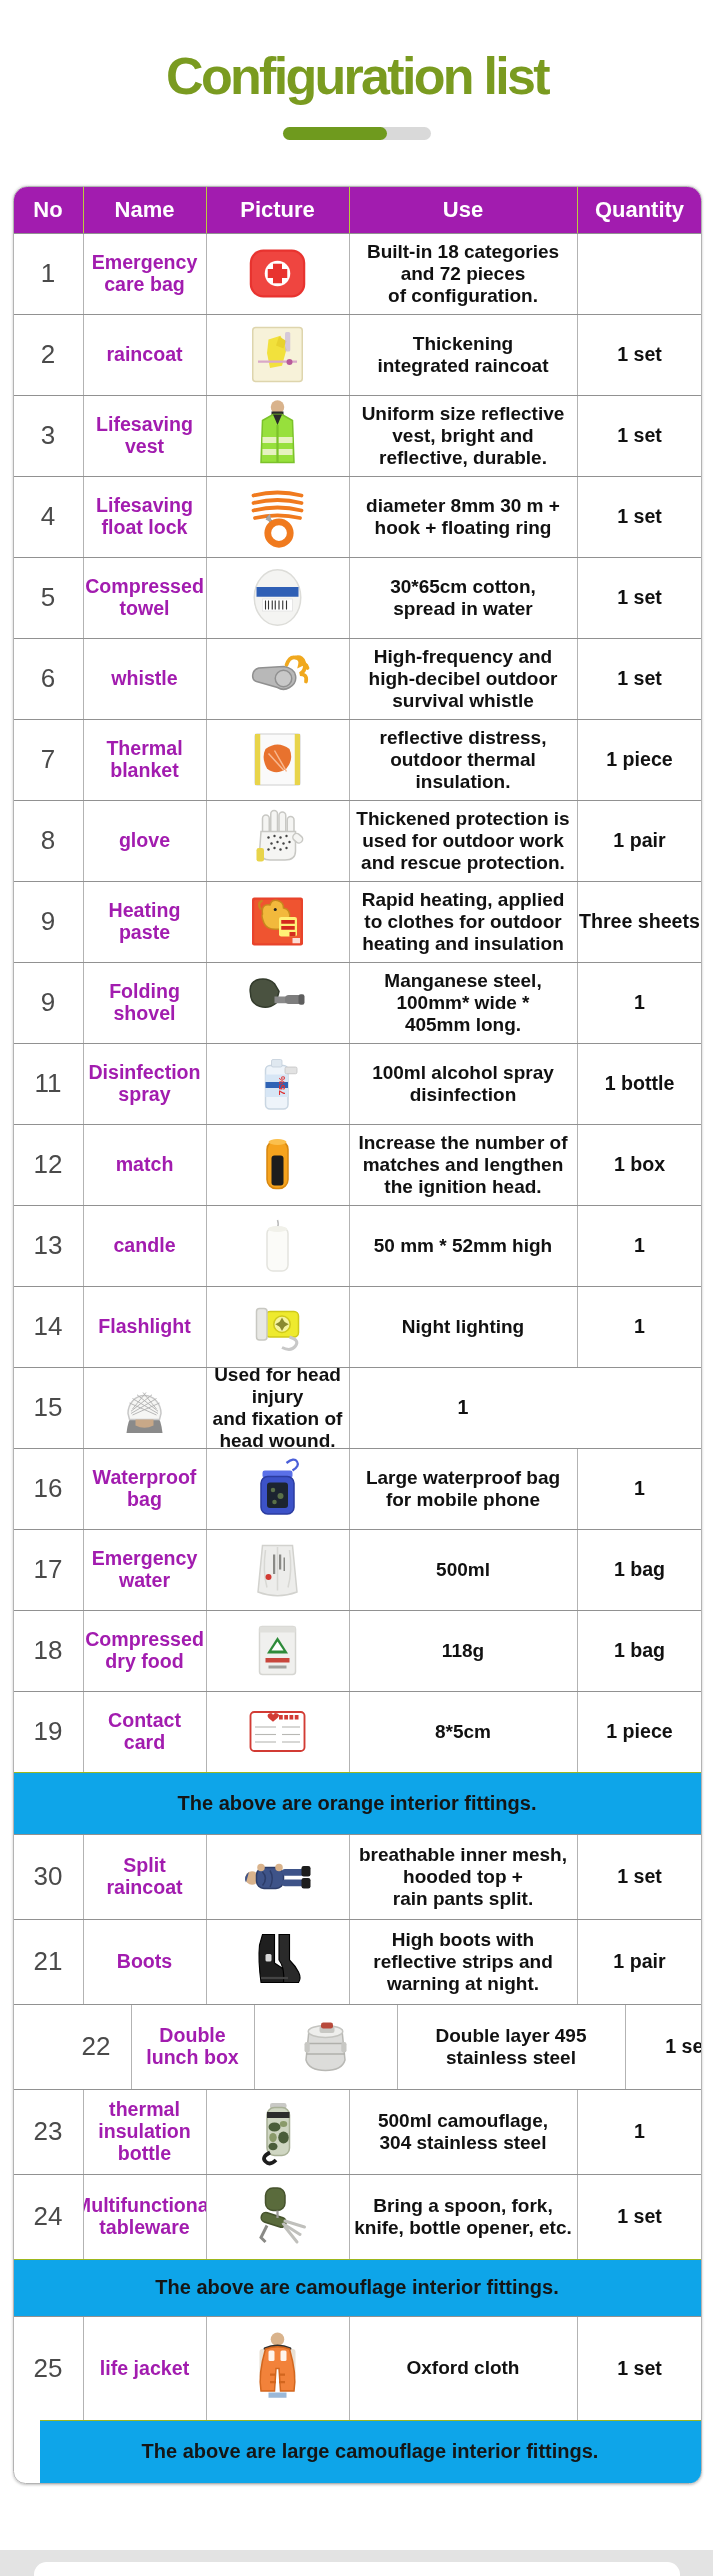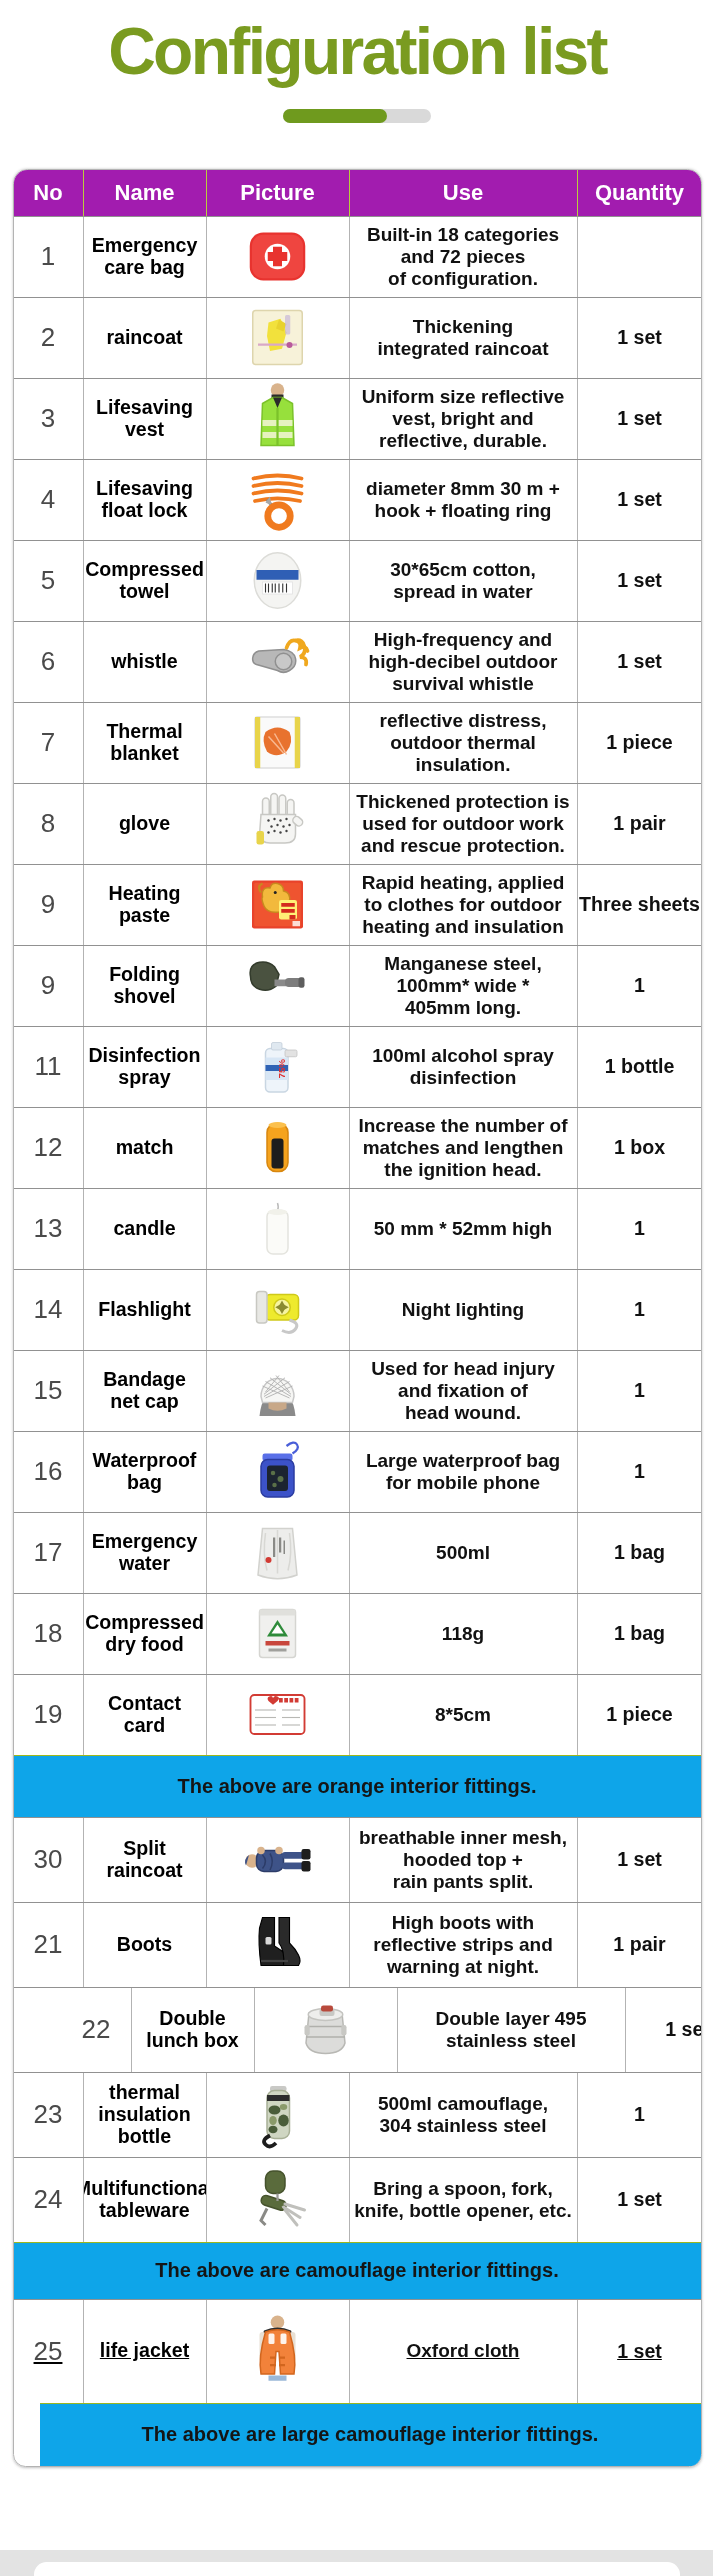--- a/index.html
+++ b/index.html
@@ -1,33 +1,33 @@
 <!DOCTYPE html>
 <html style="font-size:14.3px"><head>
 <meta charset="utf-8">
 <style>
   html,body{margin:0;padding:0;background:#fff}
   .page{width:714px;height:2576px;position:relative;overflow:hidden;background:#fff;
         font-family:"Liberation Sans","DejaVu Sans",sans-serif;}
-  .title{margin:0;padding-top:17px;text-align:center;font-size:66px;font-weight:bold;
+  .title{margin:10px;padding-top:39px;text-align:center;font-size:52px;font-weight:bold;
          color:#7a9b20;letter-spacing:-2.7px;line-height:1.05;}
   .divider{position:relative;width:148px;height:13.4px;margin:23px auto 0;background:#d9d9d9;border-radius:8px;}
   .divider-green{position:absolute;left:0;top:0;width:104px;height:13.4px;background:#6f9a1e;border-radius:8px;}
   .table{width:687px;margin:46px auto 0;border:0.9px solid #b3b3b3;border-radius:14.3px 14.3px 12.5px 12.5px;
          overflow:hidden;box-shadow:0 0.9px 2.7px rgba(0,0,0,.25);}
   .header{display:grid;grid-template-columns:69px 123px 143px 228px 125px;background:#a21caf;height:46px;}
   .hcell{display:flex;align-items:center;justify-content:center;color:#fff;font-size:22px;font-weight:bold;}
   .hcell+.hcell{border-left:0.9px solid #b9cc3e;}
   .row{display:grid;grid-template-columns:69px 123px 143px 228px 125px;height:80px;border-top:0.9px solid #919191;background:#fff;}
-  .row-tall{height:103px;text-decoration:underline;}
+  .row-tall{height:103px;}
   .cell{display:flex;align-items:center;justify-content:center;text-align:center;height:100%;
         white-space:pre-line;overflow:hidden;}
   .cell+.cell{border-left:0.9px solid #b3b3b3;}
   .c-no{font-size:26px;color:#4a4a4a;font-weight:400;}
-  .c-name{font-size:19.6px;font-weight:bold;color:#000000;line-height:1.12;padding:0 1.8px;}
+  .c-name{font-size:19.6px;font-weight:bold;color:#a21caf;line-height:1.12;padding:0 1.8px;}
   .c-use{font-size:19px;font-weight:bold;color:#111;line-height:1.16;padding:0 1.8px;}
   .c-quantity{font-size:19.6px;font-weight:bold;color:#111;}
   .pic{display:flex;align-items:center;justify-content:center;}
   .pic svg{width:75px;height:75px;display:block;}
   .banner{height:61px;display:flex;align-items:center;justify-content:center;background:#0ea5e9;
           border-top:0.9px solid #9cb71e;font-size:20px;font-weight:bold;color:#151515;}
   .banner-2{height:56px;}
   .banner-last{height:62px;margin-left:26px;}
   .bottom-band{position:absolute;bottom:0;left:0;width:714px;height:26px;background:#e3e3e3;}
   .bottom-card{margin:11.6px 34px 0;height:14.3px;background:#fff;border-radius:12.5px 12.5px 0 0;}
@@ -289,22 +289,20 @@
                 <circle cx="56" cy="47" r="11" fill="#f6f4a0" stroke="#cfc91a" stroke-width="2"></circle>
                 <path d="M56 38l5 9-5 9-5-9z" fill="#8a8a30"></path>
                 <path d="M47 47l9-5 9 5-9 5z" fill="#8a8a30"></path>
                 <path d="M66 64q14 4 8 12t-18 2" fill="none" stroke="#c8c8c8" stroke-width="4"></path>
               </svg></span></div>
           <div class="cell c-use">Night lighting</div>
           <div class="cell c-quantity">1</div>
         </div>
         <div class="row">
           <div class="cell c-no">15</div>
-          <div class="cell c-name">Bandage
-net cap</div>
           <div class="cell c-picture"><span class="pic"><svg viewBox="0 0 100 100">
                 <path d="M26 84q2-18 8-24h32q6 6 8 24z" fill="#8a8a8a"></path>
                 <path d="M28 58a22 24 0 0 1 44 0l-2 8H30z" fill="#f6f6f4" stroke="#c8c8c8" stroke-width="2"></path>
                 <g stroke="#b0b0b0" stroke-width="1.2">
                   <path d="M30 44l36 16M34 38l34 20M40 33l28 22M48 30l18 22"></path>
                   <path d="M70 44L34 60M66 38L32 58M60 33L32 55M52 30L34 52"></path>
                 </g>
                 <path d="M38 66h24v8q-12 6-24 0z" fill="#c8a888"></path>
               </svg></span></div>
           <div class="cell c-use">Used for head injury

